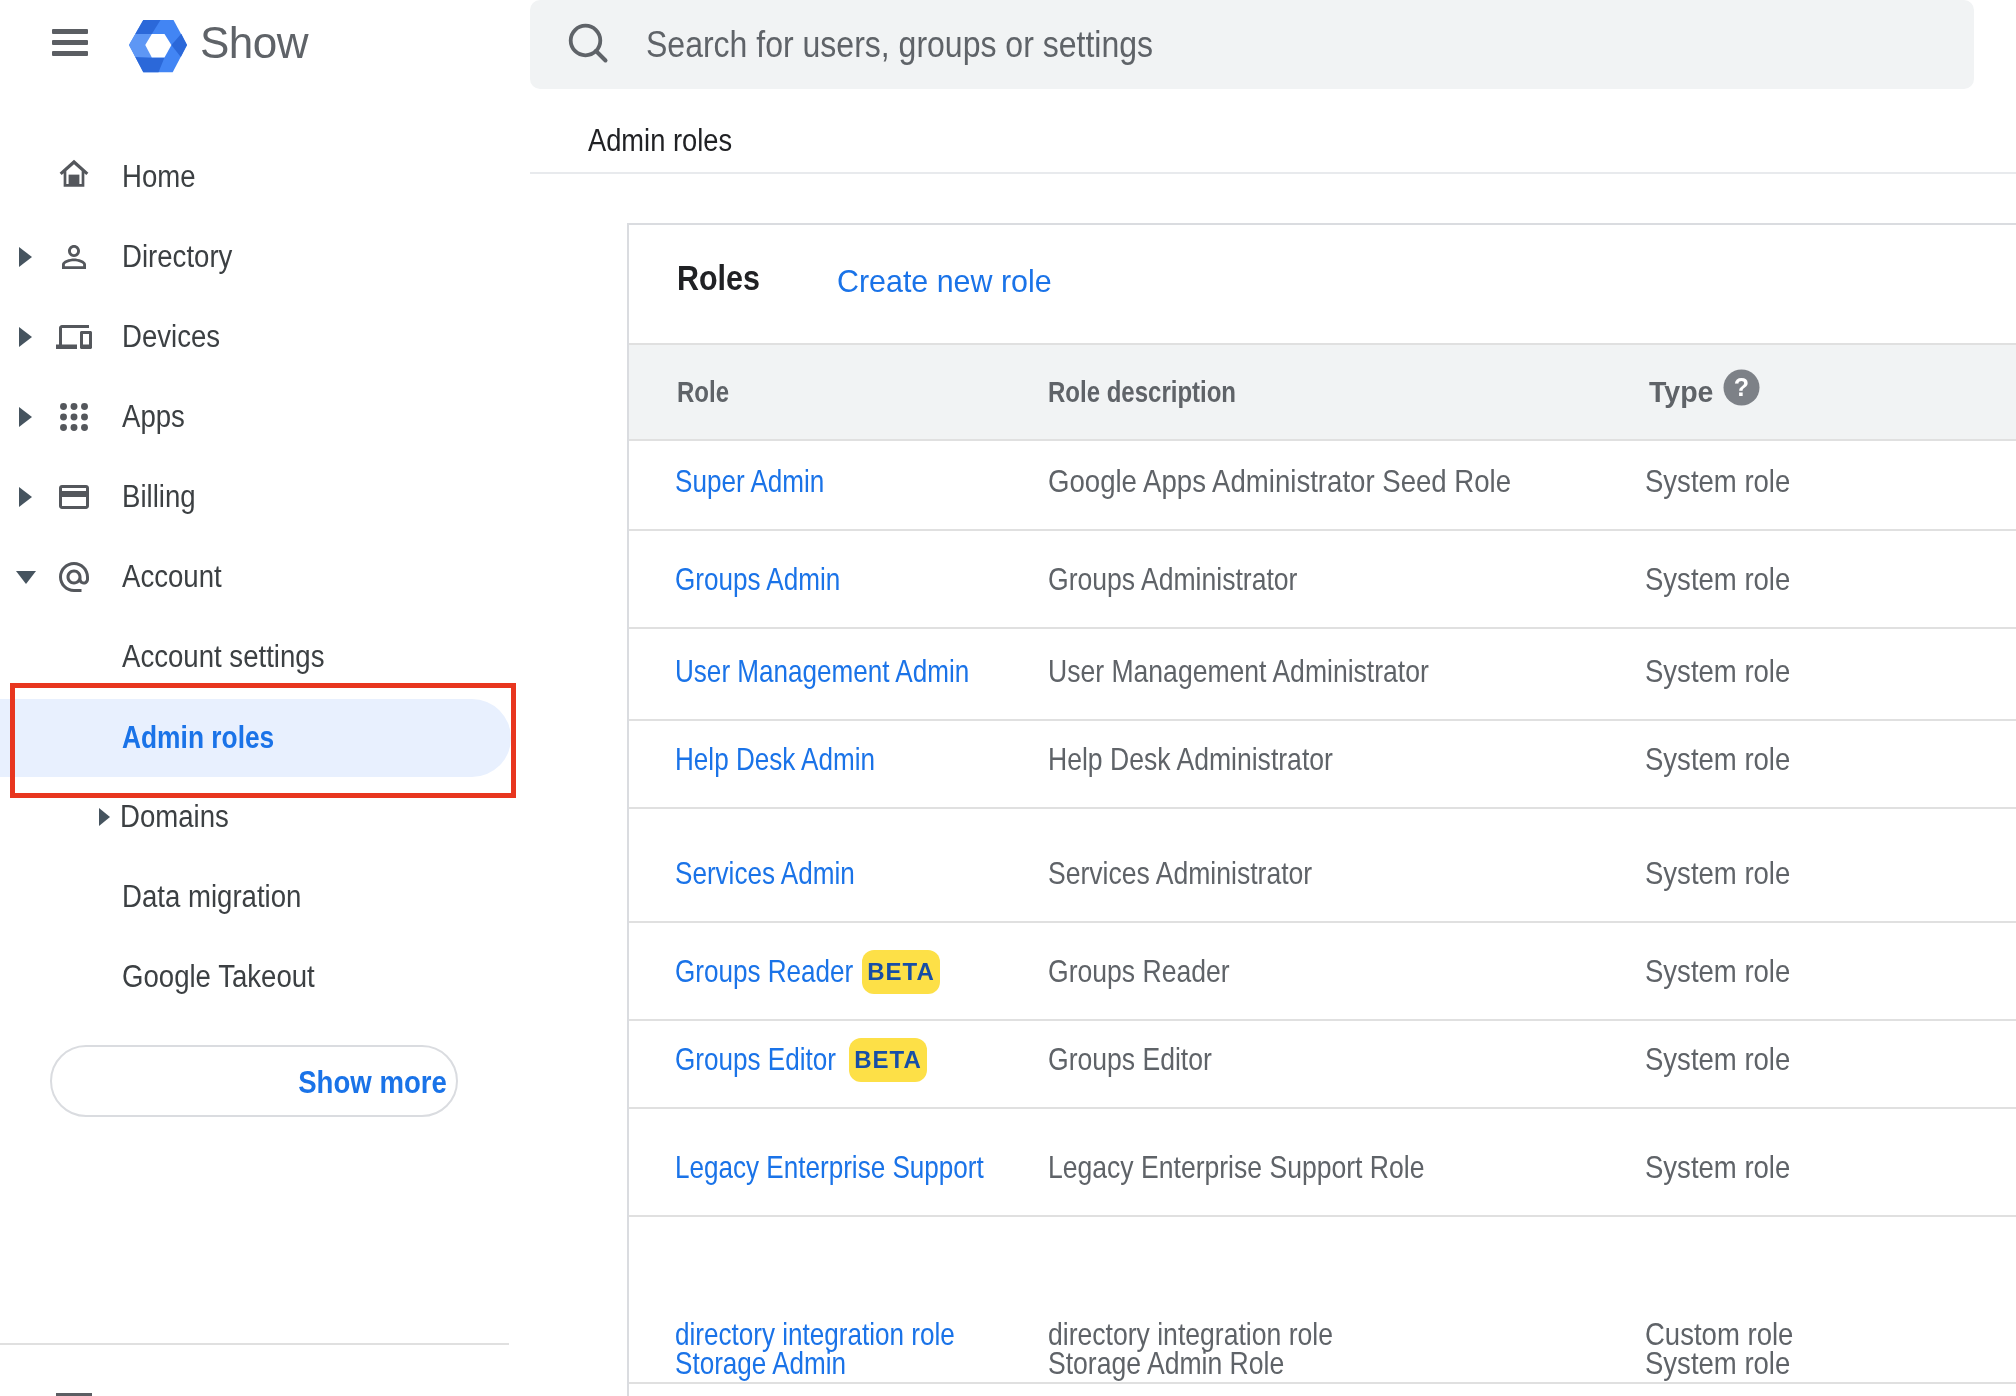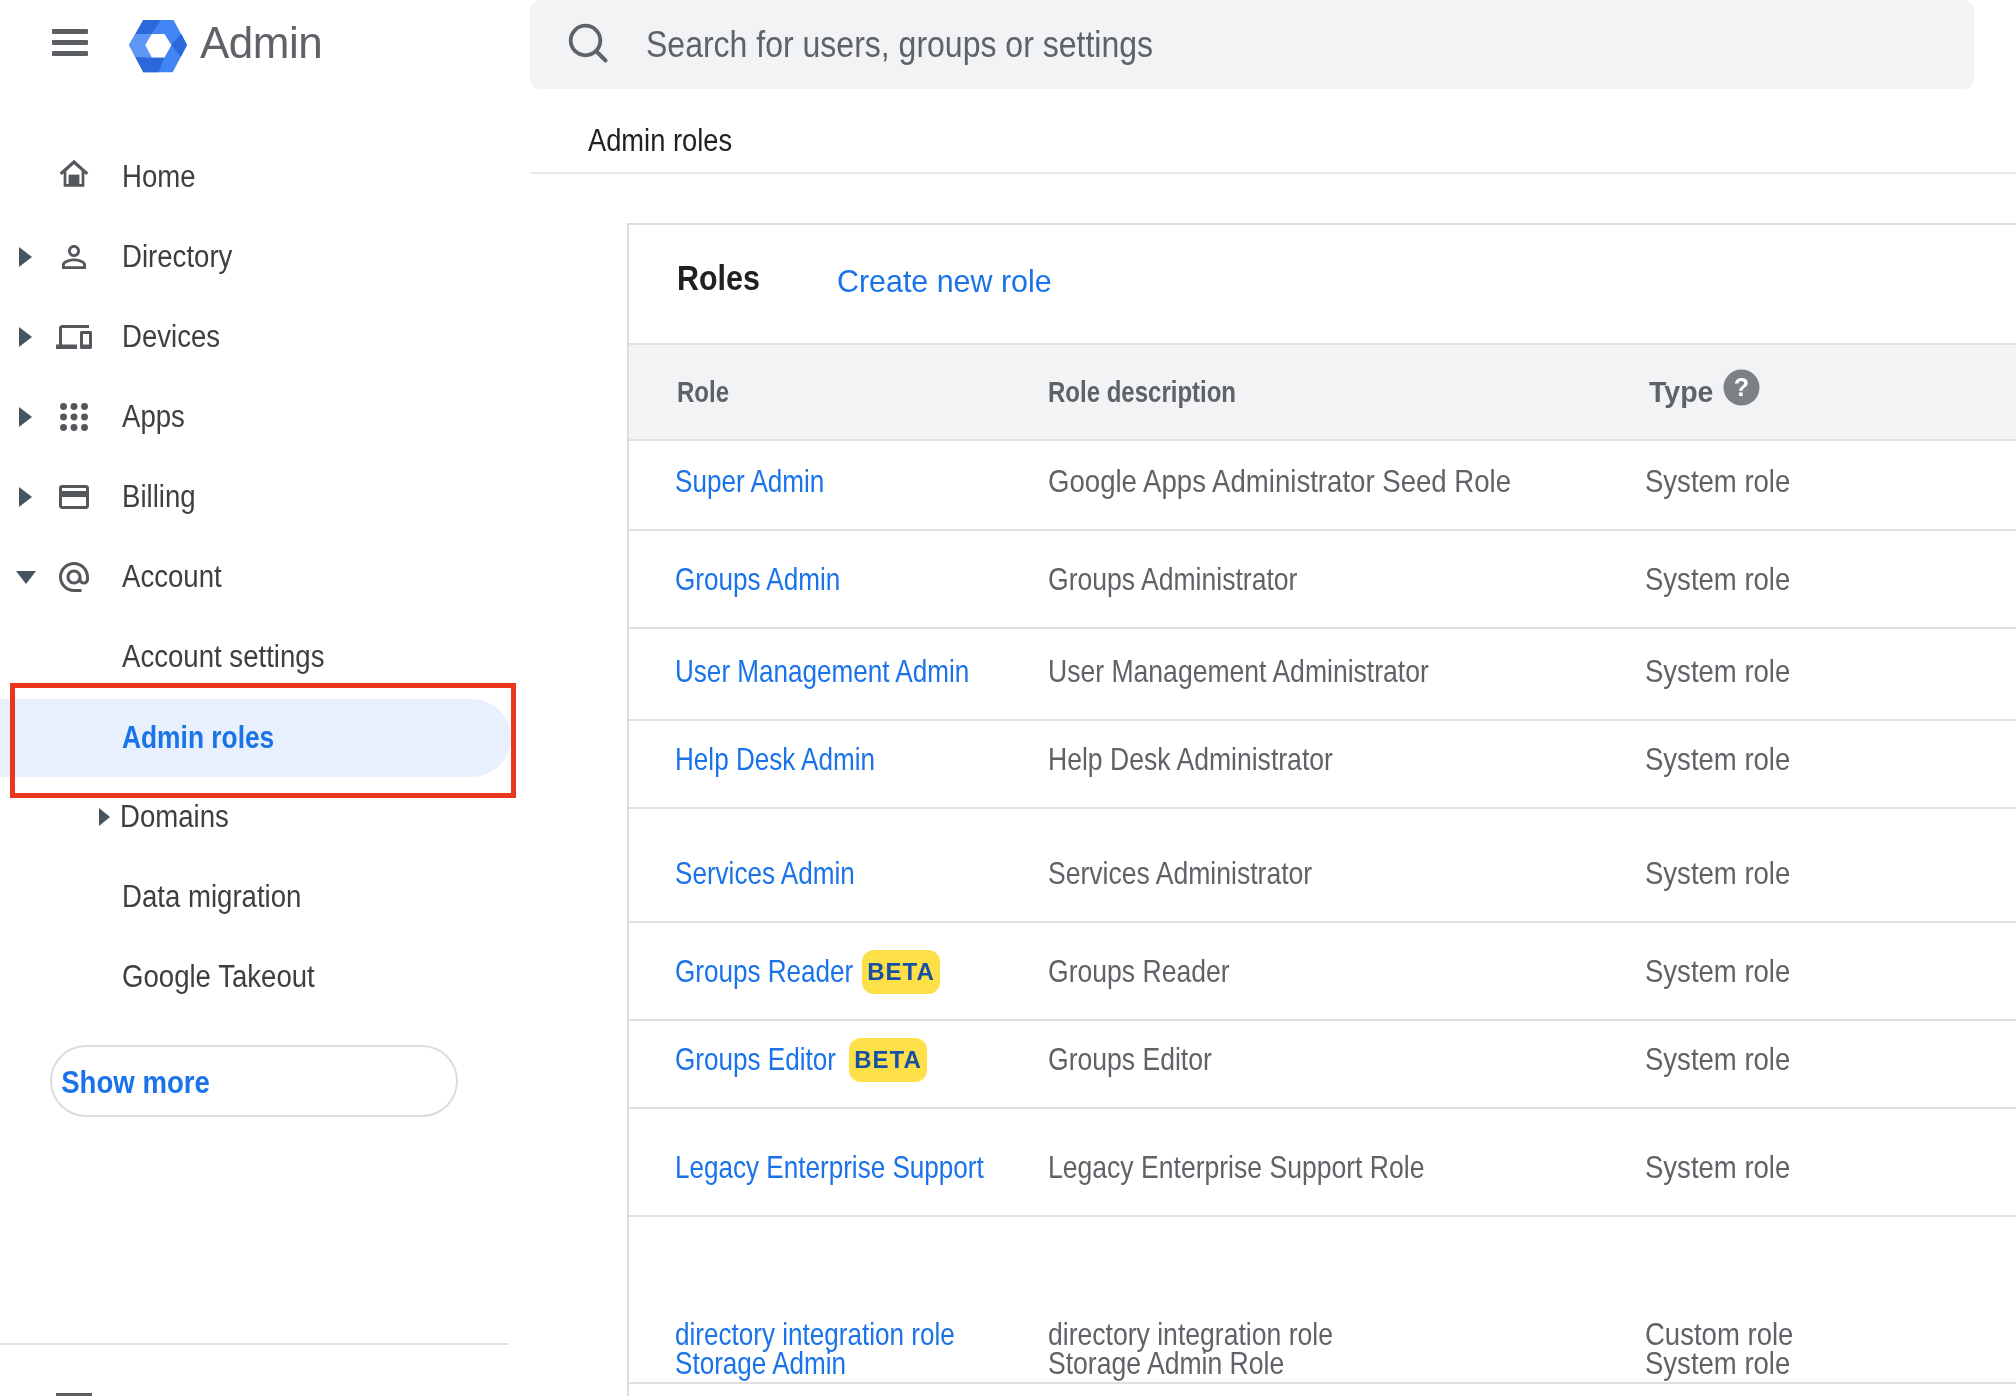--- a/index.html
+++ b/index.html
@@ -13,21 +13,21 @@
 .crumbline{left:530px;top:172px;width:1486px;height:2px;background:#e8eaed;}
 
 .bar{left:52px;width:36px;height:5px;background:#5b5e63;border-radius:1px;}
 .adminword{left:200px;top:17px;height:52px;line-height:52px;font-size:44px;color:#5f6368;letter-spacing:-0.5px;}
 .navtext{height:40px;line-height:40px;font-size:31px;color:#3c4043;transform:scaleX(.89);transform-origin:0 50%;}
 .caret-r{width:0;height:0;border-left:13px solid #46545f;border-top:10px solid transparent;border-bottom:10px solid transparent;}
 .caret-d{width:0;height:0;border-top:13px solid #46545f;border-left:10px solid transparent;border-right:10px solid transparent;}
 .pill{left:0;top:699px;width:511px;height:78px;background:#e8f0fe;border-radius:0 39px 39px 0;}
 .adminroles{left:122px;top:718px;height:40px;line-height:40px;font-size:31px;color:#1a73e8;font-weight:bold;transform:scaleX(.85);transform-origin:0 50%;}
 .redrect{left:10px;top:683px;width:506px;height:115px;border:5px solid #e8361f;box-sizing:border-box;}
-.showmore{left:50px;top:1045px;width:408px;height:72px;border:2px solid #dadce0;border-radius:38px;box-sizing:border-box;text-align:left;line-height:72px;font-size:31px;color:#1a73e8;}
+.showmore{left:50px;top:1045px;width:408px;height:72px;border:2px solid #dadce0;border-radius:38px;box-sizing:border-box;text-align:right;line-height:72px;font-size:31px;color:#1a73e8;}
 .showmore span{display:inline-block;font-weight:bold;transform:scaleX(.89);}
 .sidebottom{left:0;top:1343px;width:509px;height:2px;background:#e0e0e0;}
 .sliver{left:56px;top:1393px;width:36px;height:3px;background:#5b5e63;}
 
 .card{left:627px;top:223px;width:1389px;height:1173px;border-left:2px solid #dadce0;border-top:2px solid #dadce0;box-sizing:border-box;}
 .roles-title{left:677px;top:257px;height:42px;line-height:42px;font-size:35px;font-weight:bold;color:#202124;transform:scaleX(.87);transform-origin:0 50%;}
 .createnew{left:837px;top:262px;height:38px;line-height:38px;font-size:32px;color:#1a73e8;transform:scaleX(.95);transform-origin:0 50%;}
 .thead{left:629px;top:335px;width:1387px;height:98px;background:#f1f3f4;border-top:2px solid #e0e0e0;border-bottom:2px solid #e0e0e0;box-sizing:border-box;margin-top:8px;}
 .thead span{position:absolute;height:94px;line-height:94px;font-size:30px;font-weight:bold;color:#5f6368;transform:scaleX(.80);transform-origin:0 50%;}
 .row{left:629px;width:1387px;height:98px;border-bottom:2px solid #e0e0e0;box-sizing:border-box;}
@@ -59,21 +59,21 @@
   <polygon points="16.3,1.9 33.5,1.9 24.8,16 8.3,16" fill="#2b68d9"></polygon>
 
   <polygon points="54.3,15.8 60,27.1 53.8,39 44.4,27.1" fill="#2b68d9"></polygon>
 
   <polygon points="31.5,54.2 16.3,54.2 8.3,39 24.8,39.6 37.5,39.6" fill="#2b68d9"></polygon>
 
   <polygon points="8.3,16 24.8,16 18.2,27.1 24.8,39.6 8.3,39 2,27.1" fill="#5e97f5"></polygon>
 
   <polygon points="24.8,16 37.5,16 44.4,27.1 37.5,39.6 24.8,39.6 18.2,27.1" fill="#fff"></polygon>
 </svg>
-<div class="abs adminword">Admin</div>
+<div class="abs adminword">Show</div>
 
 <svg class="abs" style="left:56px;top:156px" width="36" height="38" viewBox="0 0 24 25.3">
   <path fill="#54575c" fill-rule="evenodd" d="M12 2.5 L21.6 11.1 L20.2 12.7 L18.9 11.55 V20.5 H5.1 V11.55 L3.8 12.7 L2.4 11.1 Z M6.9 10 L12 5.4 L17.1 10 V18.7 H6.9 Z"></path>
   <rect x="8.4" y="12.4" width="7.2" height="6.3" fill="#54575c"></rect>
 </svg>
 <div class="abs navtext" style="left:122px;top:157px">Home</div>
 
 <div class="abs caret-r" style="left:19px;top:247px"></div>
 <svg class="abs" style="left:56px;top:239px" width="36" height="36" viewBox="0 0 24 24" fill="#54575c">
   <path d="M12 5.9c1.16 0 2.1.94 2.1 2.1s-.94 2.1-2.1 2.1S9.9 9.16 9.9 8s.94-2.1 2.1-2.1m0 9c2.97 0 6.1 1.46 6.1 2.1v1.1H5.9V17c0-.64 3.13-2.1 6.1-2.1M12 4C9.79 4 8 5.79 8 8s1.79 4 4 4 4-1.79 4-4-1.79-4-4-4zm0 9c-2.67 0-8 1.34-8 4v3h16v-3c0-2.66-5.33-4-8-4z"></path>

